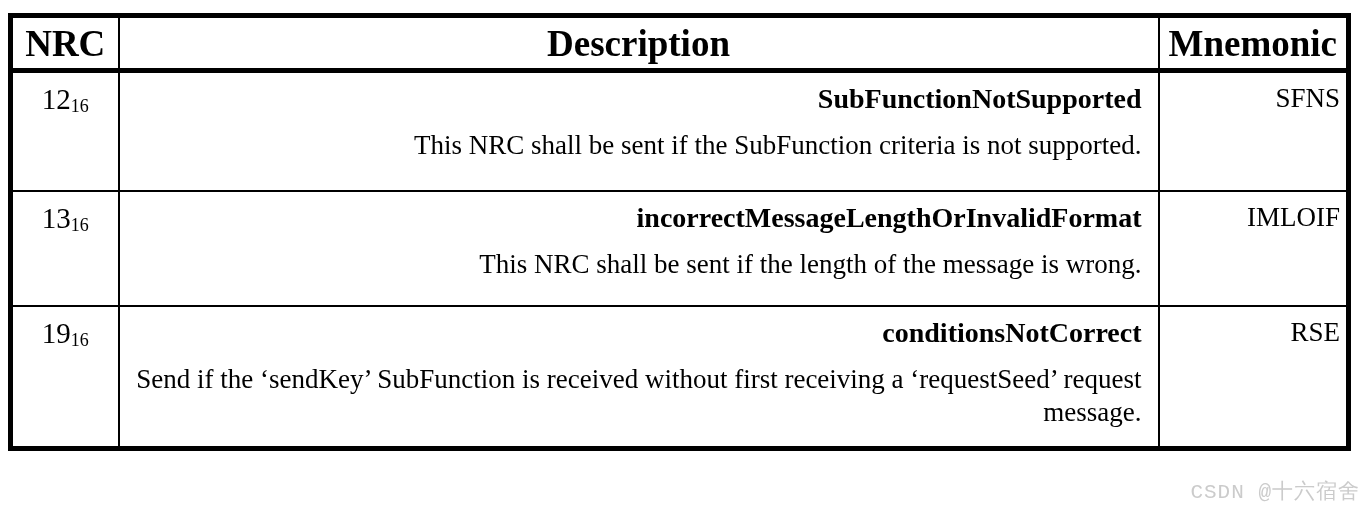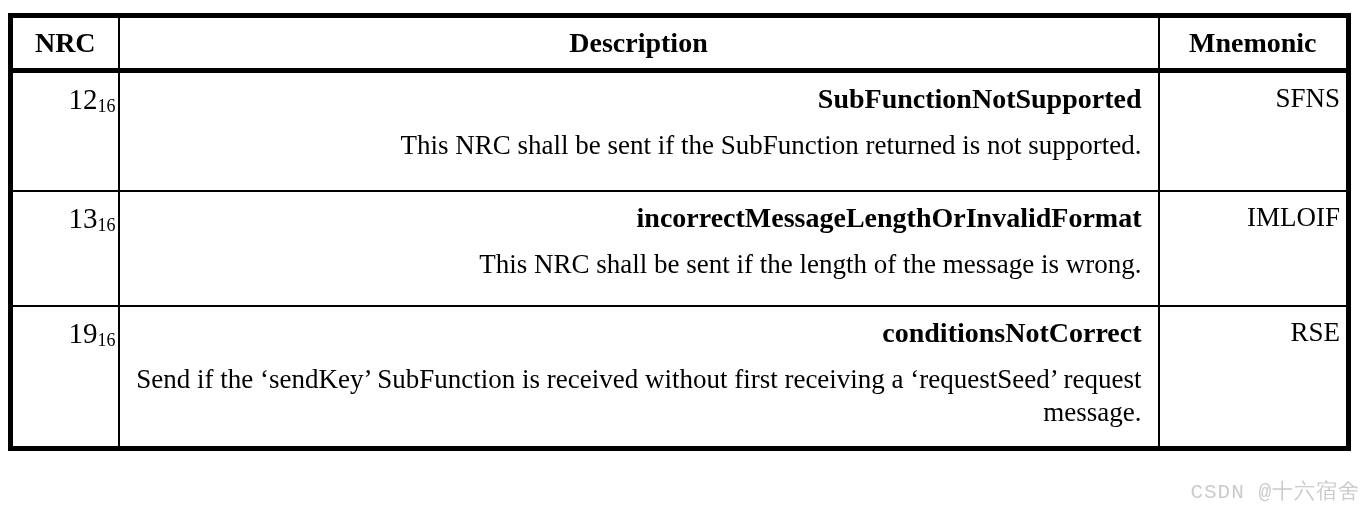--- a/index.html
+++ b/index.html
@@ -27,32 +27,32 @@
   .nrc-table th,
   .nrc-table td {
     border: 2px solid #000000;
     vertical-align: top;
     overflow: hidden;
     text-align: right;
   }
   .nrc-table thead th {
     border-bottom: 5px solid #000000;
     font-weight: bold;
-    font-size: 28px;
+    font-size: 37px;
     text-align: center;
     vertical-align: middle;
     height: 50px;
     padding: 0;
   }
   .col-nrc  { width: 108px; }
   .col-desc { width: 1040px; }
   .col-mnem { width: 190px; }
 
   td.nrc-cell {
-    text-align: right;
+    text-align: center;
     padding: 9px 2px 0 2px;
     font-size: 29px;
     line-height: 1.2;
   }
   .hex-sub {
     font-size: 0.62em;
     vertical-align: -0.18em;
   }
   td.desc-cell {
     padding: 8px 16px 8px 14px;
@@ -104,21 +104,21 @@
       <th>NRC</th>
       <th>Description</th>
       <th>Mnemonic</th>
     </tr>
   </thead>
   <tbody>
     <tr class="row-1">
       <td class="nrc-cell"><span>12</span><span class="hex-sub">16</span></td>
       <td class="desc-cell">
         <p class="desc-title">SubFunctionNotSupported</p>
-        <p class="desc-body">This NRC shall be sent if the SubFunction returned is not supported.</p>
+        <p class="desc-body">This NRC shall be sent if the SubFunction criteria is not supported.</p>
       </td>
       <td class="mnem-cell">SFNS</td>
     </tr>
     <tr class="row-2">
       <td class="nrc-cell"><span>13</span><span class="hex-sub">16</span></td>
       <td class="desc-cell">
         <p class="desc-title">incorrectMessageLengthOrInvalidFormat</p>
         <p class="desc-body">This NRC shall be sent if the length of the message is wrong.</p>
       </td>
       <td class="mnem-cell">IMLOIF</td>

